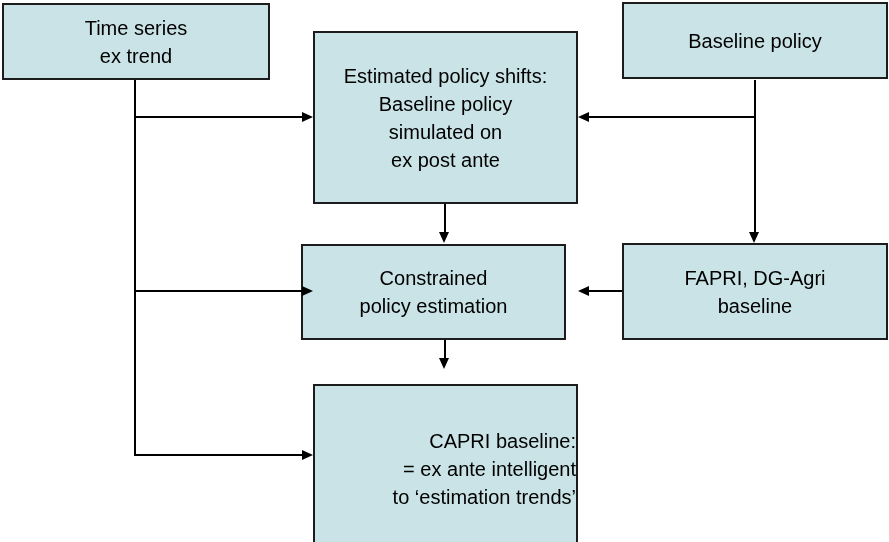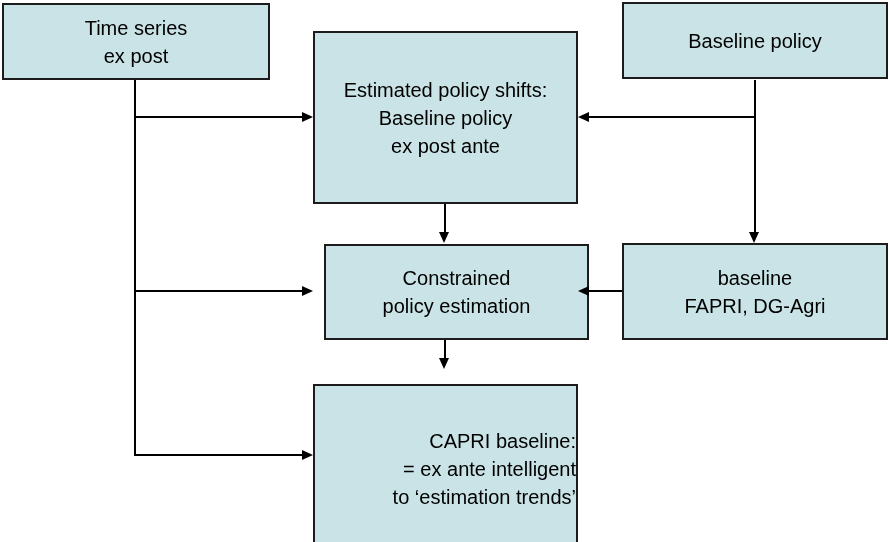--- a/index.html
+++ b/index.html
@@ -42,21 +42,21 @@
   .arr.down {
     border-left: 5px solid transparent;
     border-right: 5px solid transparent;
     border-top: 11px solid #000000;
   }
 
   
   #b-time   { left: 2px;   top: 3px;   width: 268px; height: 77px; }
   #b-policy { left: 622px; top: 2px;   width: 266px; height: 77px; }
   #b-est    { left: 313px; top: 31px;  width: 265px; height: 173px; }
-  #b-con    { left: 324px; top: 244px; width: 265px; height: 96px; }
+  #b-con    { left: 301px; top: 244px; width: 265px; height: 96px; }
   #b-fapri  { left: 622px; top: 243px; width: 266px; height: 97px; }
   #b-capri  { left: 313px; top: 384px; width: 265px; height: 170px; align-items: flex-end; }
 
   
   #l-left-trunk  { left: 134px; top: 80px;  height: 376px; }
   #l-branch1     { left: 134px; top: 116px; width: 168px; }
   #a-branch1     { left: 302px; top: 112px; }
   #l-branch2     { left: 134px; top: 290px; width: 168px; }
   #a-branch2     { left: 302px; top: 286px; }
   #l-branch3     { left: 134px; top: 454px; width: 168px; }
@@ -80,41 +80,42 @@
   #l-con-capri   { left: 444px; top: 340px; height: 20px; }
   #a-con-capri   { left: 439px; top: 358px; }
 </style>
 </head>
 <body>
 
 <div class="canvas">
 
   <div class="box" id="b-time">
     <div>Time series</div>
-    <div>ex post</div>
+    <div>ex trend</div>
   </div>
 
   <div class="box" id="b-policy">
     <div>Baseline policy</div>
   </div>
 
   <div class="box" id="b-est">
     <div>Estimated policy shifts:</div>
     <div>Baseline policy</div>
+    <div>simulated on</div>
     <div>ex post ante</div>
   </div>
 
   <div class="box" id="b-con">
     <div>Constrained</div>
     <div>policy estimation</div>
   </div>
 
   <div class="box" id="b-fapri">
+    <div>FAPRI, DG-Agri</div>
     <div>baseline</div>
-    <div>FAPRI, DG-Agri</div>
   </div>
 
   <div class="box" id="b-capri">
     <div>CAPRI baseline:</div>
     <div>= ex ante intelligent</div>
     <div>to ‘estimation trends’</div>
   </div>
 
   <div class="vline" id="l-left-trunk"></div>
   <div class="hline" id="l-branch1"></div>

